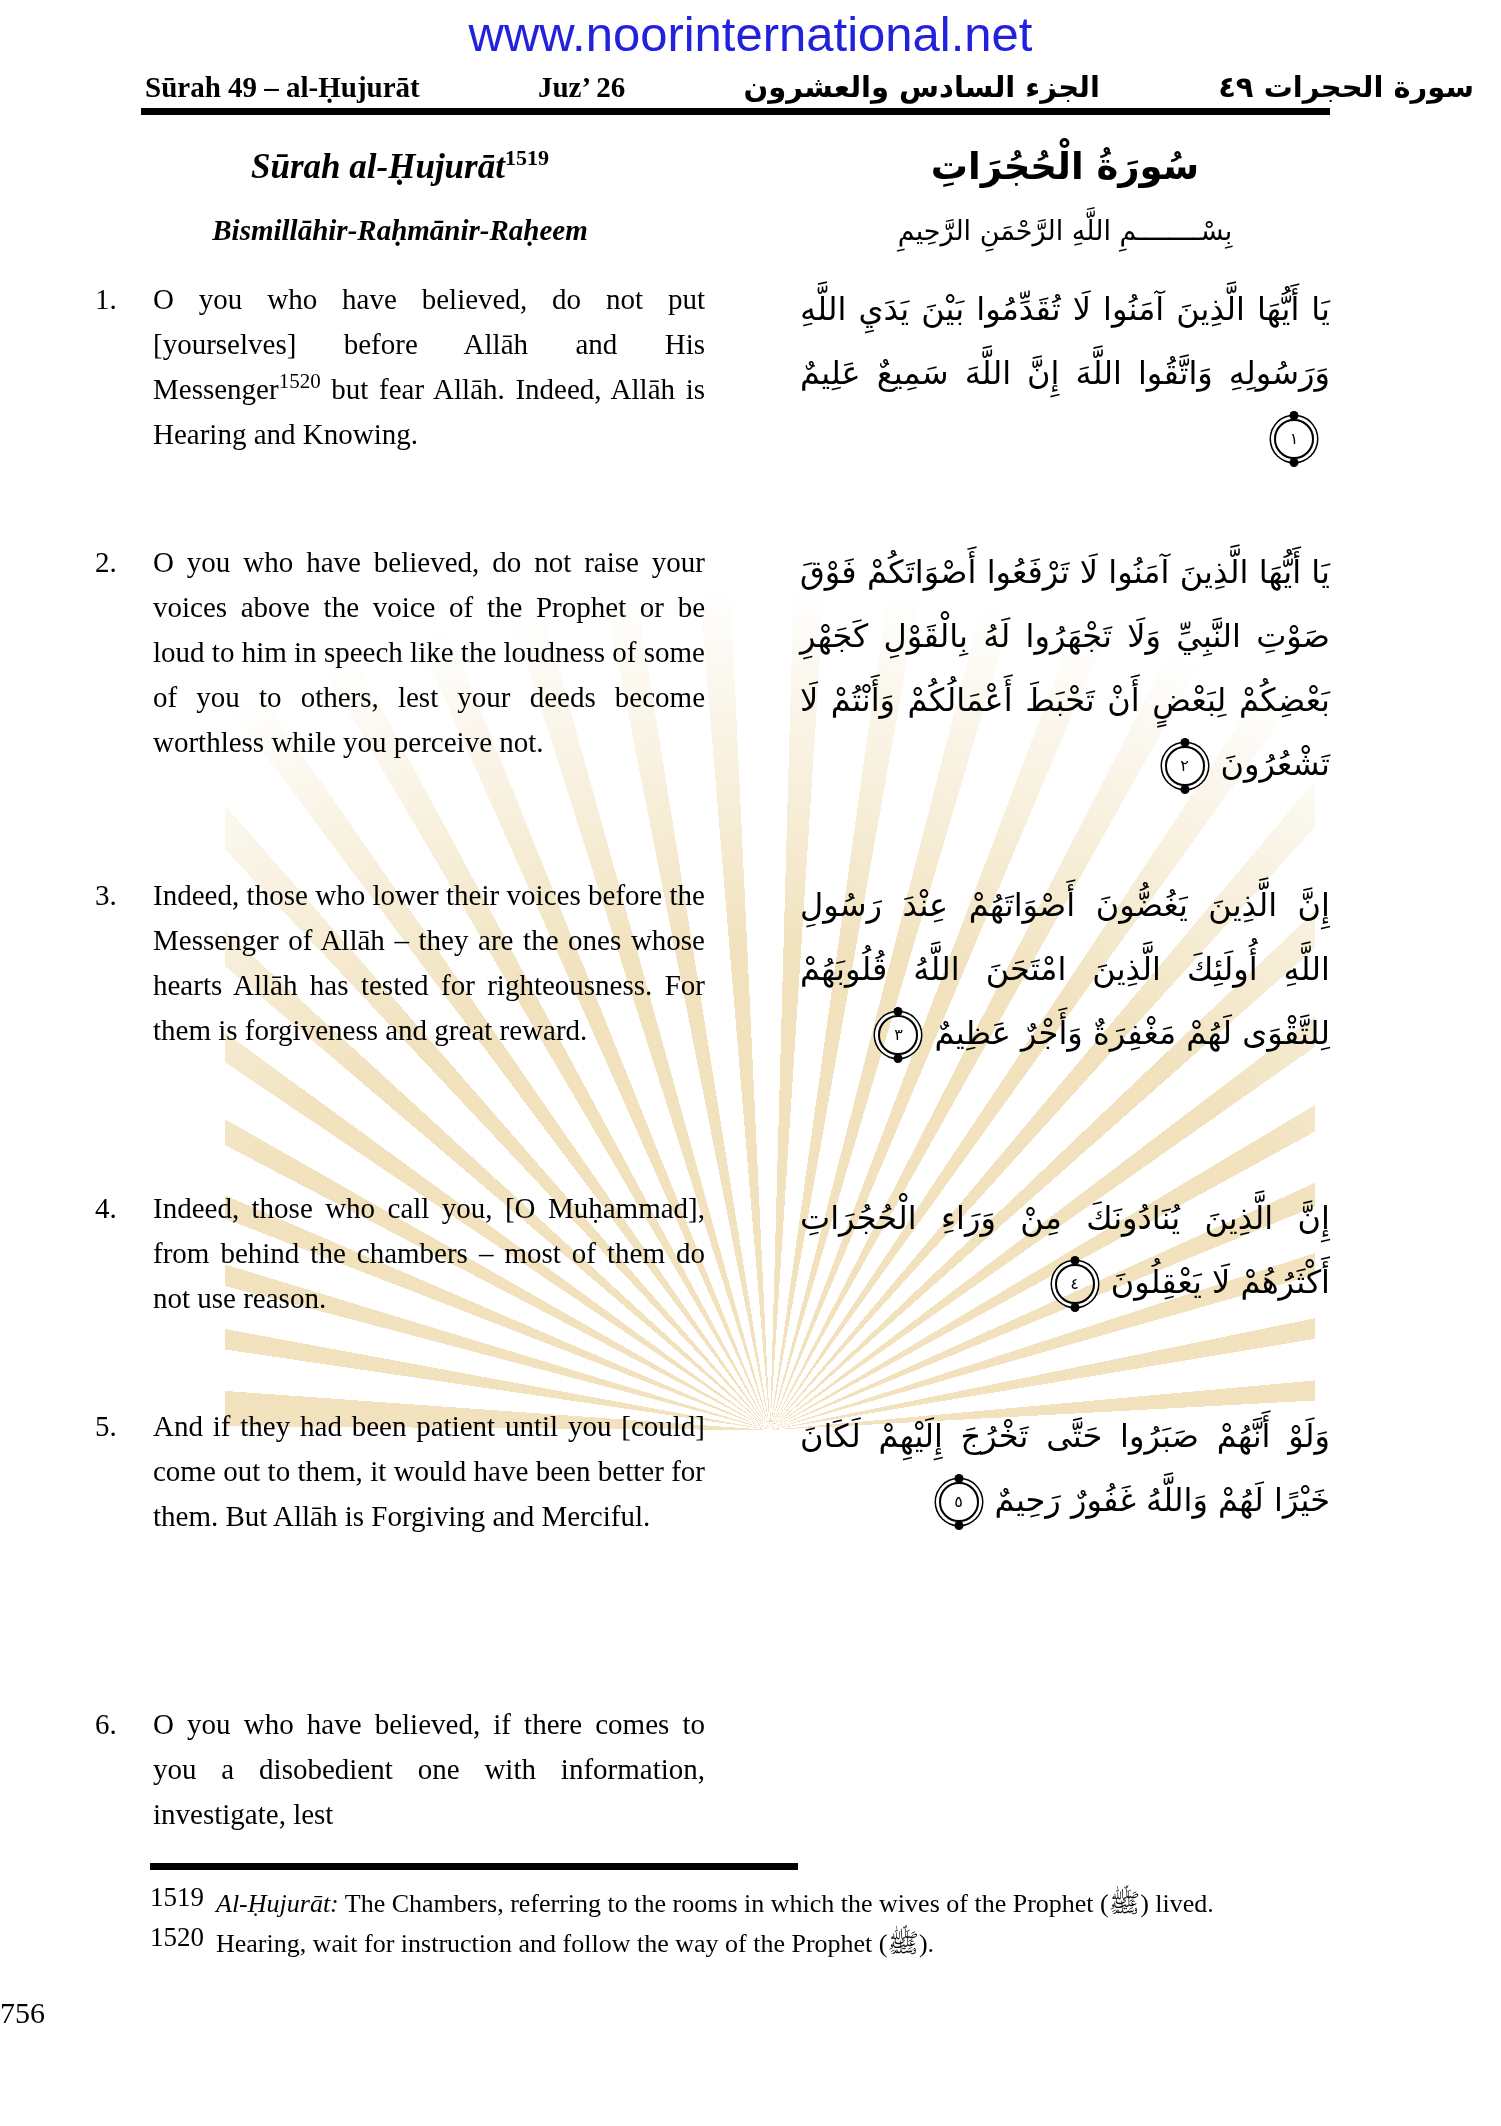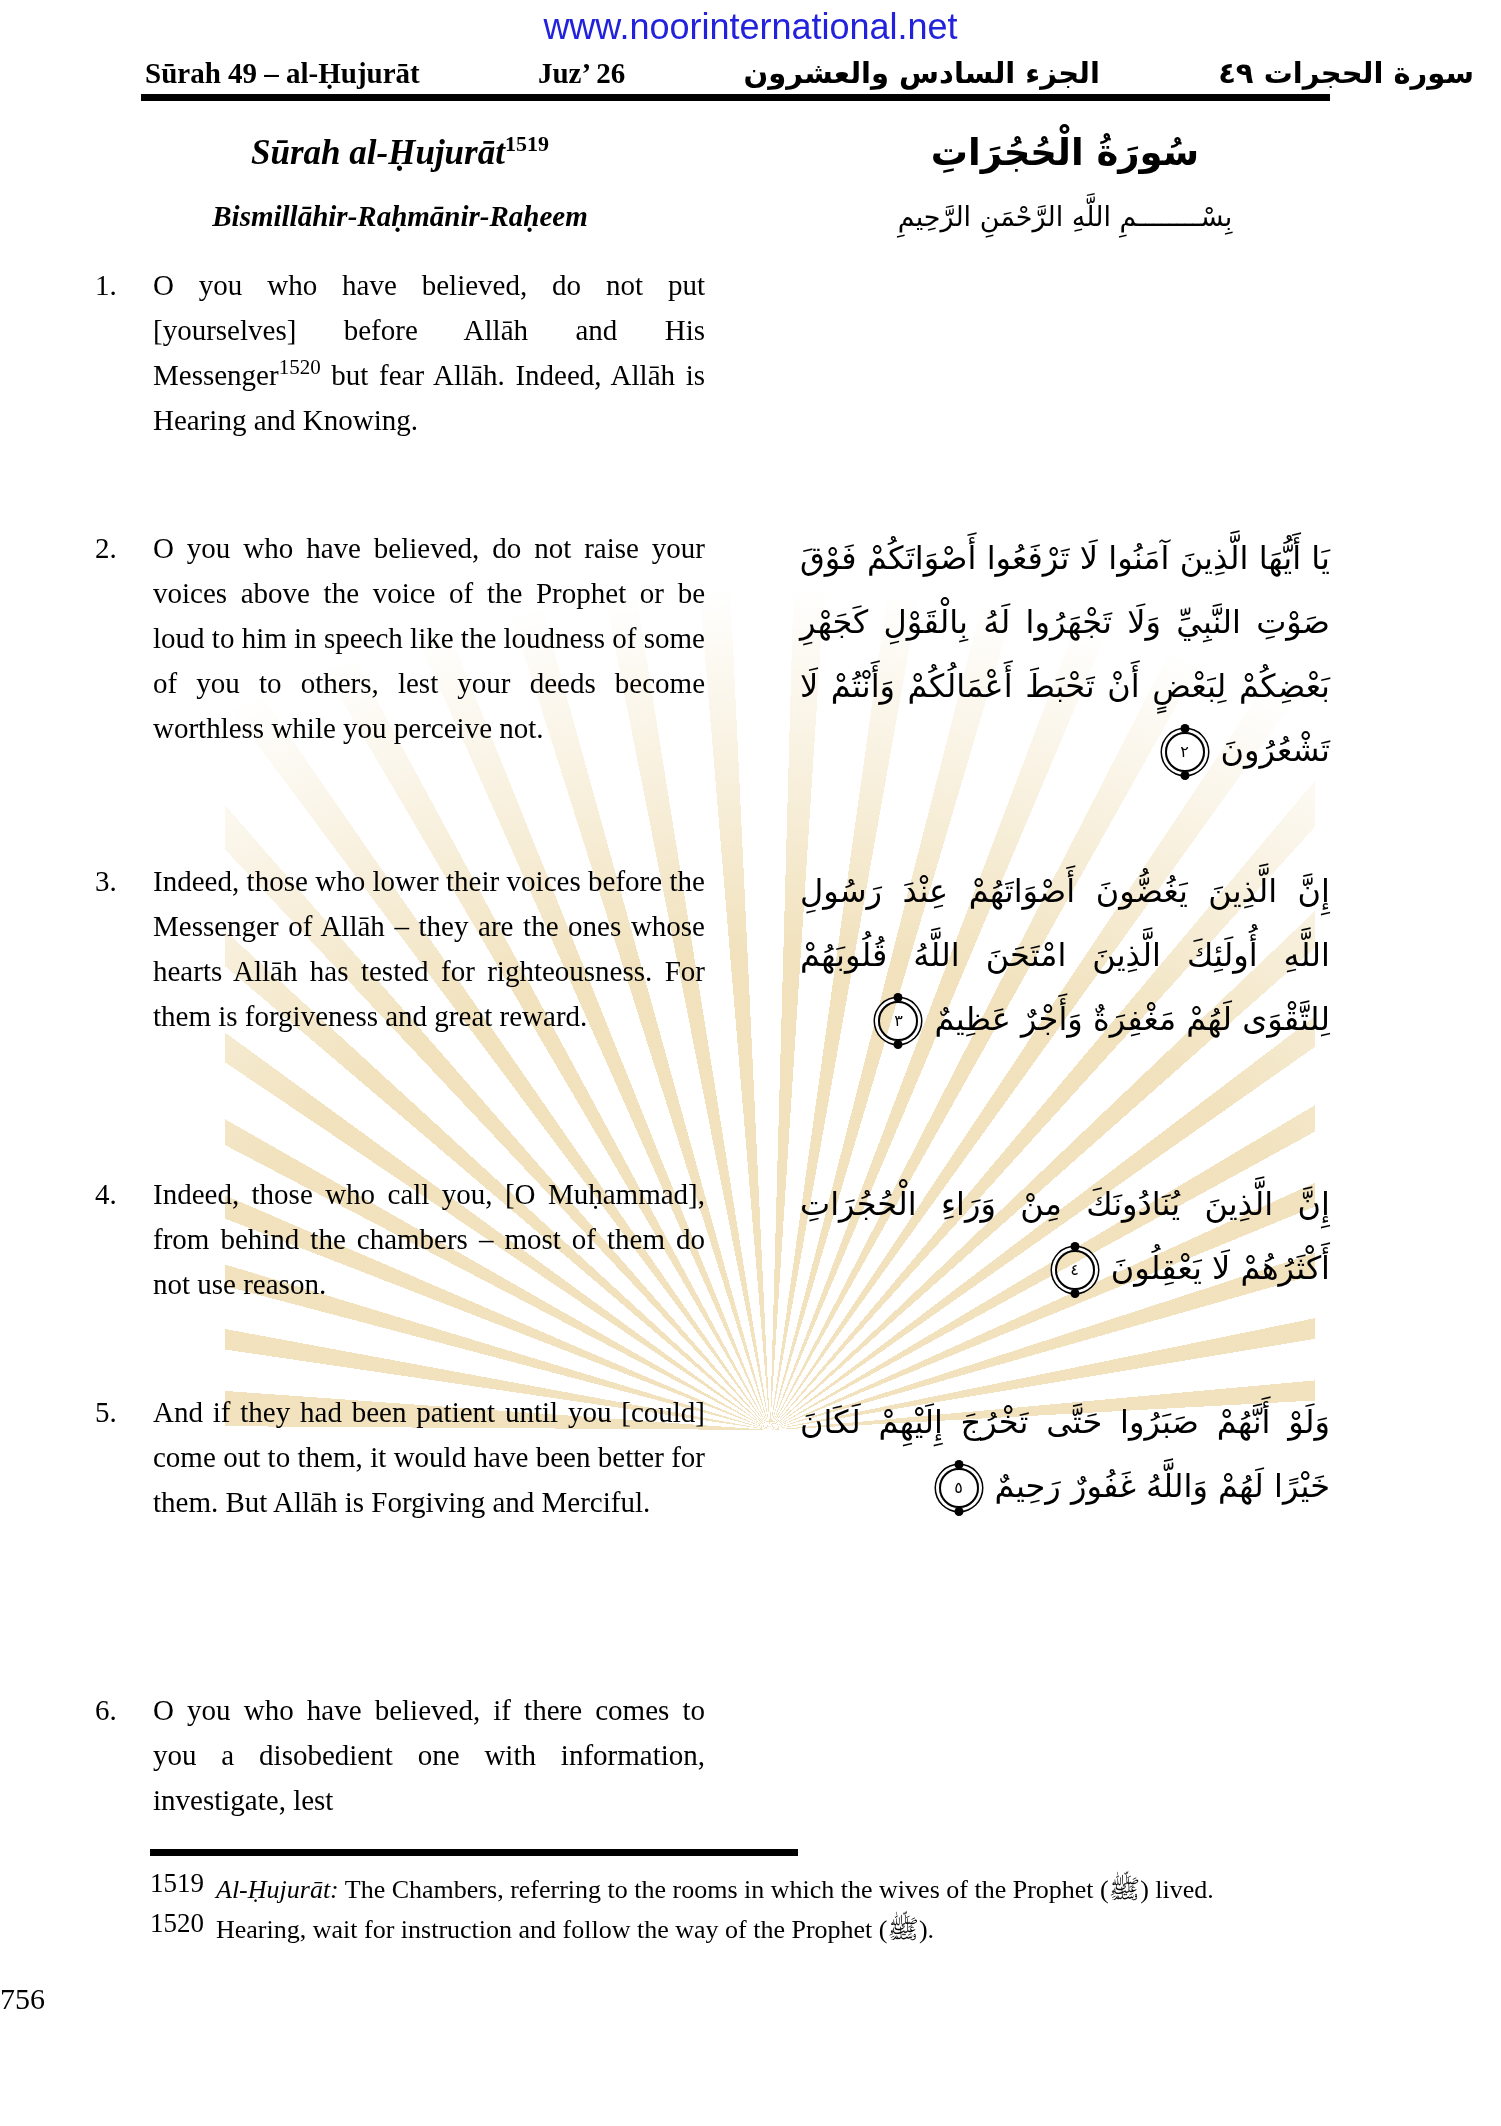--- a/index.html
+++ b/index.html
@@ -18,21 +18,21 @@
       repeating-conic-gradient(from -88deg at 50% 100%,
         rgba(240,223,182,0.9) 0deg 2.1deg,
         rgba(255,255,255,0) 2.1deg 6.4deg);
   }
   .page { position:relative; z-index:1; }
 
   
   .site-url {
     padding-top:6px; text-align:center;
     font-family:"Liberation Sans", sans-serif;
-    font-size:36px; color:#2222dd; letter-spacing:0px;
+    font-size:49px; color:#2222dd; letter-spacing:0px;
   }
   .header-row {
     display:flex; justify-content:space-between; align-items:baseline;
     margin:8px 27px 4px 145px;
     font-weight:bold; font-size:29px;gap:48px;
   }
   .header-ar {
     font-family:"DejaVu Sans", sans-serif; font-size:29px; font-weight:bold;
     direction:rtl;
   }
@@ -117,20 +117,21 @@
   <div class="twocol bismillah-row">
     <div class="bismillah-en">Bismillāhir-Raḥmānir-Raḥeem</div>
     <div class="bismillah-ar">بِسْــــــــمِ اللَّهِ الرَّحْمَنِ الرَّحِيمِ</div>
   </div>
 
   <div class="verses">
 
     <div class="verse-row row-1">
       <div class="v-num">1.</div>
       <div class="v-en"><span>O you who have believed, do not put [yourselves] before Allāh and His Messenger</span><sup>1520</sup><span> but fear Allāh.  Indeed, Allāh is Hearing and Knowing.</span></div>
+      <div class="v-ar"><span>يَا أَيُّهَا الَّذِينَ آمَنُوا لَا تُقَدِّمُوا بَيْنَ يَدَيِ اللَّهِ وَرَسُولِهِ وَاتَّقُوا اللَّهَ إِنَّ اللَّهَ سَمِيعٌ عَلِيمٌ</span><span class="ayah-marker">١</span></div>
     </div>
 
     <div class="verse-row row-2">
       <div class="v-num">2.</div>
       <div class="v-en"><span>O you who have believed, do not raise your voices above the voice of the Prophet or be loud to him in speech like the loudness of some of you to others, lest your deeds become worthless while you perceive not.</span><sup></sup><span></span></div>
       <div class="v-ar"><span>يَا أَيُّهَا الَّذِينَ آمَنُوا لَا تَرْفَعُوا أَصْوَاتَكُمْ فَوْقَ صَوْتِ النَّبِيِّ وَلَا تَجْهَرُوا لَهُ بِالْقَوْلِ كَجَهْرِ بَعْضِكُمْ لِبَعْضٍ أَنْ تَحْبَطَ أَعْمَالُكُمْ وَأَنْتُمْ لَا تَشْعُرُونَ</span><span class="ayah-marker">٢</span></div>
     </div>
 
     <div class="verse-row row-3">
       <div class="v-num">3.</div>

